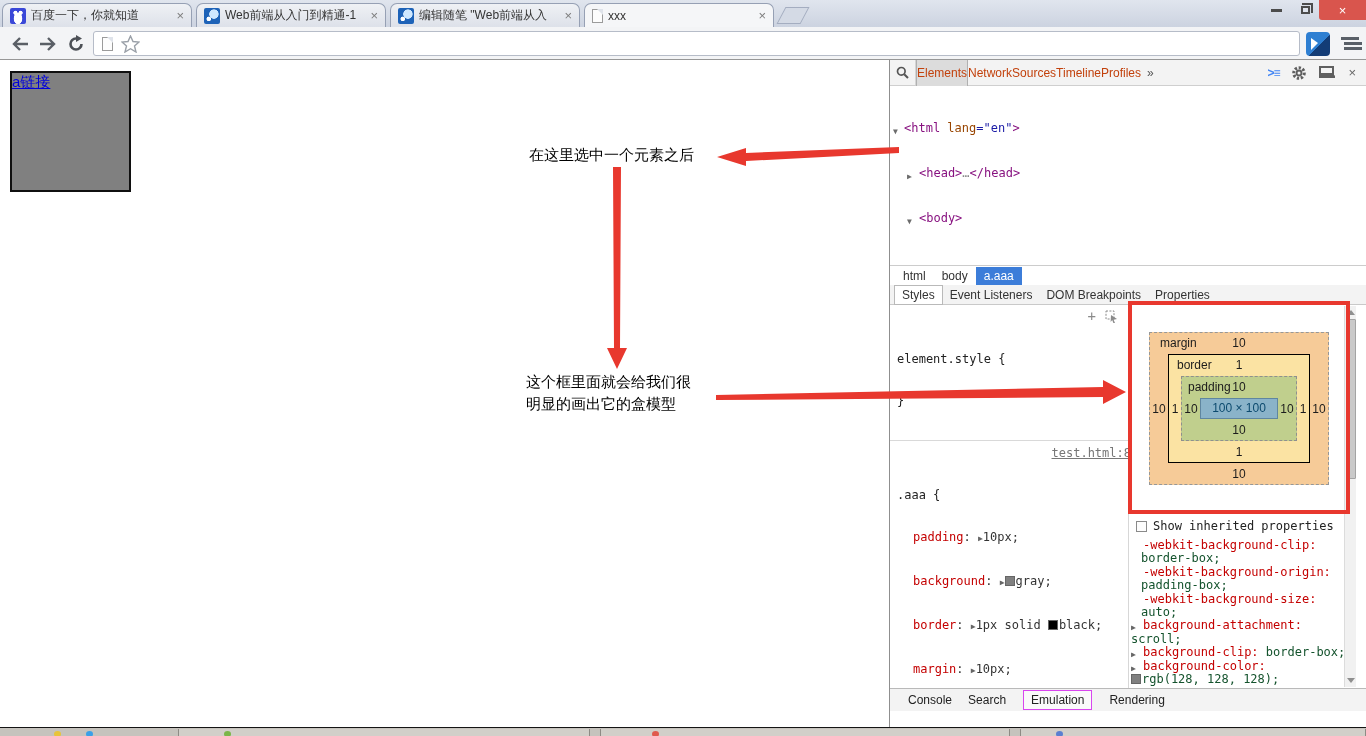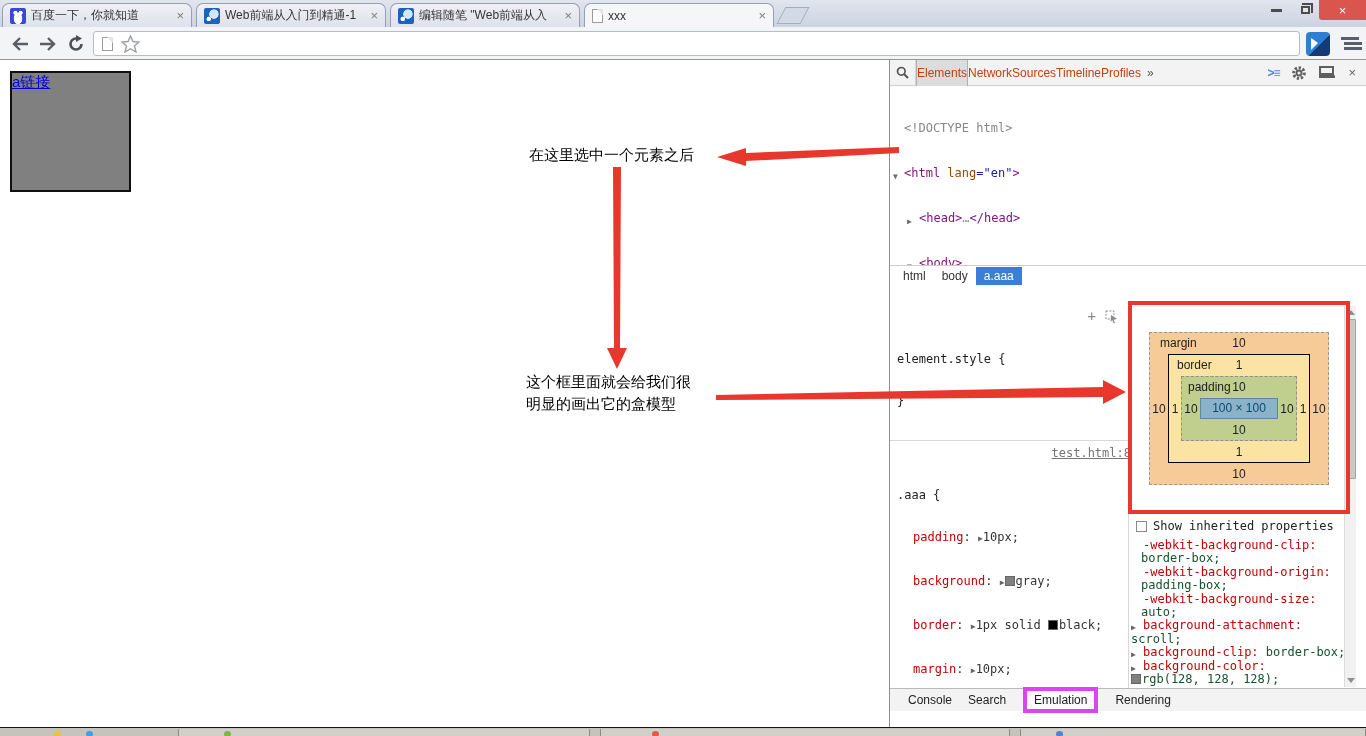--- a/index.html
+++ b/index.html
@@ -155,21 +155,21 @@
   .ctw { position:absolute; left:2px; top:2px; font-size:8px; color:#666; }
 
   .findbar { position:absolute; left:0; bottom:23px; right:0; height:16px; background:#fff;
              border-top:1px solid #ccc; display:flex; font-size:12px; color:#9a9a9a; }
   .findcell { width:239px; border-right:1px solid #ccc; padding:1px 0 0 8px; }
   .filtercell { flex:1; padding:1px 0 0 8px; }
 
   .consolebar { position:absolute; left:0; bottom:16px; right:0; height:23px; background:#f3f3f3;
              border-top:1px solid #b9b9b9; display:flex; align-items:center; gap:16px;
              padding-left:18px; font-size:12px; color:#222; }
-  .cb-item.boxed { border:4px solid #d946ef; background:#fafafa; padding:2px 7px; margin:0 1px; }
+  .cb-item.boxed { border:1px solid #d946ef; background:#fafafa; padding:2px 7px; margin:0 1px; }
 
   
   .taskbar { position:absolute; left:0; bottom:0; width:1366px; height:9px; background:#c6c3bd;
              border-top:1px solid #141414; }
   .tseg { position:absolute; top:1px; height:8px; background:#d2cfc9;
              border-left:1px solid #8e8b85; border-right:1px solid #8e8b85; }
   .tdot { position:absolute; top:3px; width:7px; height:6px; border-radius:50%; }
 </style>
 </head>
 <body>
@@ -271,35 +271,40 @@
       <svg width="17" height="14" viewBox="0 0 17 14">
         <rect x="1" y="1" width="13" height="10" fill="none" stroke="#5f5f5f" stroke-width="2"></rect>
         <rect x="2" y="7" width="11" height="3" fill="#5f5f5f"></rect>
         <path d="M12 12 L16 12 L16 9 Z" fill="#5f5f5f"></path>
         </svg>
       <span class="dt-close">×</span>
     </div>
   </div>
 
   <div class="dom">
-    <div class="dom-row i1"><span class="t-gray">&lt;!DOCTYPE html&gt;</span></div>
     <div class="dom-row i1"><span class="twisty" style="left:3px">▼</span><span class="t-tag">&lt;html </span><span class="t-attr">lang</span><span class="t-val">="en"</span><span class="t-tag">&gt;</span></div>
     <div class="dom-row i2"><span class="twisty" style="left:17px">▶</span><span class="t-tag">&lt;head&gt;</span><span class="t-gray">…</span><span class="t-tag">&lt;/head&gt;</span></div>
     <div class="dom-row i2"><span class="twisty" style="left:17px">▼</span><span class="t-tag">&lt;body&gt;</span></div>
     
     
     
   </div>
 
   <div class="crumbs">
     <span class="crumb">html</span>
     <span class="crumb">body</span>
     <span class="crumb sel">a.aaa</span>
   </div>
 
+  <div class="sbtabs">
+    <span class="sbtab active">Styles</span>
+    <span class="sbtab">Event Listeners</span>
+    <span class="sbtab">DOM Breakpoints</span>
+    <span class="sbtab">Properties</span>
+  </div>
 
   <div class="styles-area">
     <div class="rules">
 
       <div class="rule">
         <div class="rule-icons">
           <span>+</span>
           <svg width="13" height="13" viewBox="0 0 13 13">
             <rect x="1" y="1" width="8" height="8" fill="none" stroke="#8a8a8a" stroke-dasharray="2,1.4"></rect>
             <path d="M6 5 L12 9 L8.6 9.7 L10 13 L8.4 13 L7.2 10 L5.6 12 Z" fill="#8a8a8a"></path>

